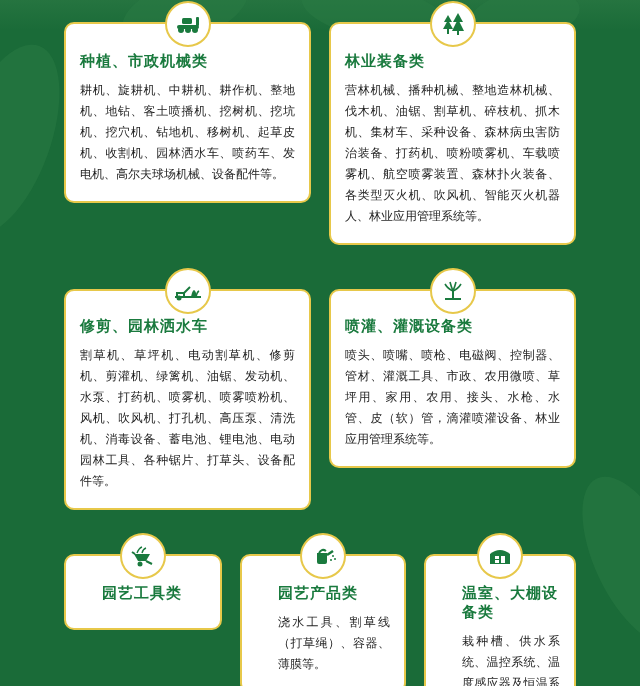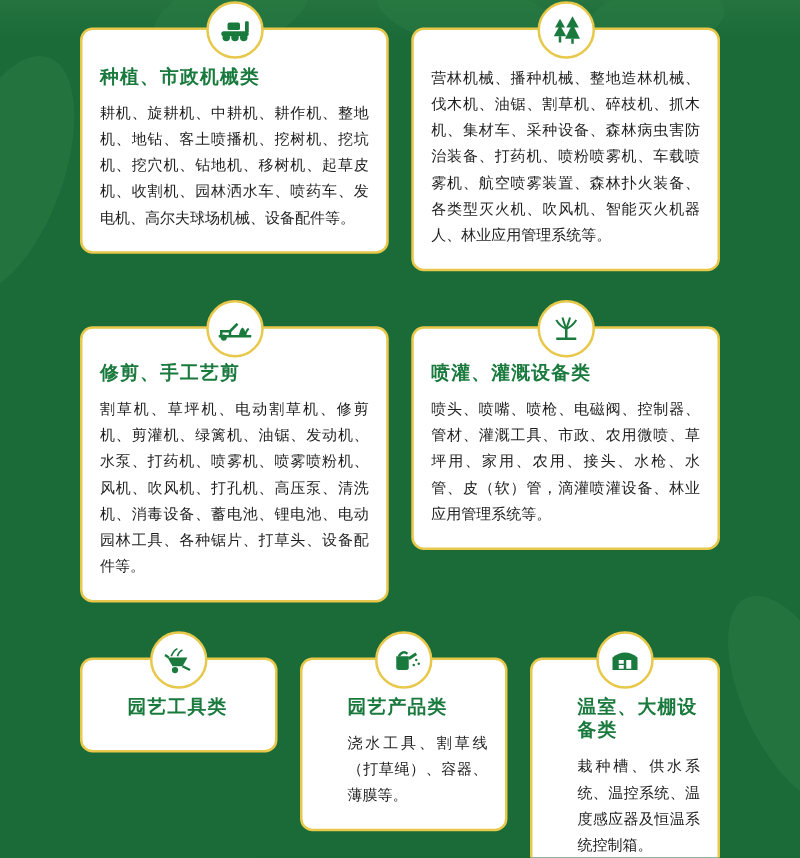--- a/index.html
+++ b/index.html
@@ -121,37 +121,38 @@
       <div class="badge">
         <svg width="28" height="26" viewBox="0 0 28 26">
           <polygon points="9,4 13,11 5,11" fill="#1a7a3e"></polygon>
           <polygon points="9,9 14,18 4,18" fill="#1a7a3e"></polygon>
           <rect x="8" y="18" width="2" height="5" fill="#1a7a3e"></rect>
           <polygon points="19,2 24,11 14,11" fill="#1a7a3e"></polygon>
           <polygon points="19,8 25,20 13,20" fill="#1a7a3e"></polygon>
           <rect x="18" y="20" width="2" height="4" fill="#1a7a3e"></rect>
         </svg>
       </div>
+      <h3>林业装备类</h3>
       <p>营林机械、播种机械、整地造林机械、伐木机、油锯、割草机、碎枝机、抓木机、集材车、采种设备、森林病虫害防治装备、打药机、喷粉喷雾机、车载喷雾机、航空喷雾装置、森林扑火装备、各类型灭火机、吹风机、智能灭火机器人、林业应用管理系统等。</p>
     </div>
   </div>
 
   <div class="row row2">
     <div class="card">
       <div class="badge">
         <svg width="30" height="24" viewBox="0 0 30 24">
           <path d="M2 18 h26" stroke="#1a7a3e" stroke-width="2"></path>
           <path d="M4 18 v-4 h7 v4" fill="none" stroke="#1a7a3e" stroke-width="2"></path>
           <path d="M11 14 l6 -6" stroke="#1a7a3e" stroke-width="2"></path>
           <circle cx="6" cy="19" r="2.5" fill="#1a7a3e"></circle>
           <path d="M18 18 q1 -6 3 -7 q2 1 3 7" fill="#1a7a3e"></path>
           <path d="M23 18 q1 -5 3 -6" fill="none" stroke="#1a7a3e" stroke-width="1.6"></path>
         </svg>
       </div>
-      <h3>修剪、手工艺剪</h3>
+      <h3>修剪、园林洒水车</h3>
       <p>割草机、草坪机、电动割草机、修剪机、剪灌机、绿篱机、油锯、发动机、水泵、打药机、喷雾机、喷雾喷粉机、风机、吹风机、打孔机、高压泵、清洗机、消毒设备、蓄电池、锂电池、电动园林工具、各种锯片、打草头、设备配件等。</p>
     </div>
 
     <div class="card">
       <div class="badge">
         <svg width="30" height="24" viewBox="0 0 30 24">
           <path d="M15 20 v-8" stroke="#1a7a3e" stroke-width="2"></path>
           <path d="M15 12 q-5 -2 -8 -7" fill="none" stroke="#1a7a3e" stroke-width="1.6"></path>
           <path d="M15 12 q5 -2 8 -7" fill="none" stroke="#1a7a3e" stroke-width="1.6"></path>
           <path d="M15 12 q-2 -5 -3 -9" fill="none" stroke="#1a7a3e" stroke-width="1.6"></path>

